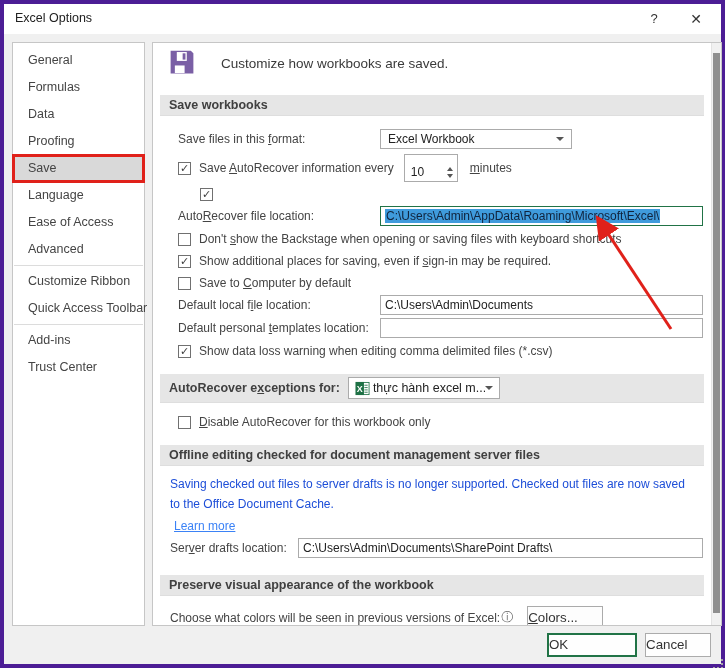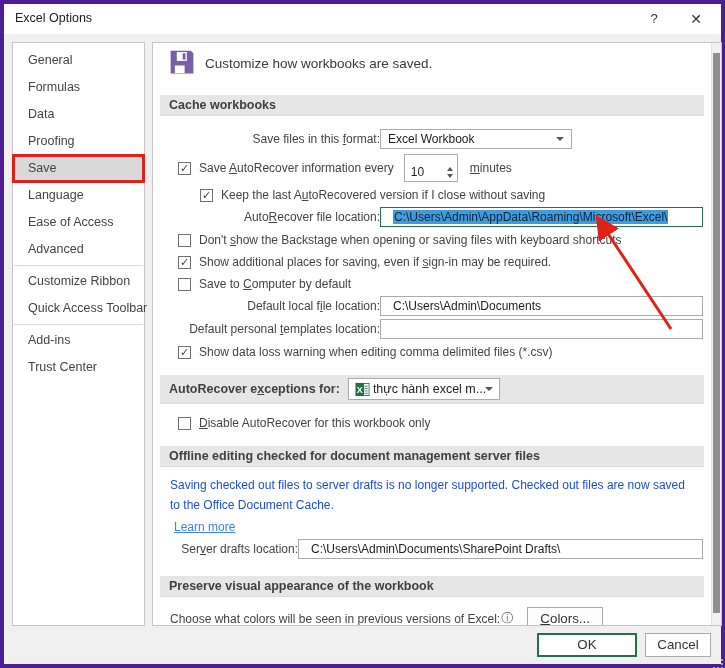--- a/index.html
+++ b/index.html
@@ -28,34 +28,34 @@
   .side-divider { height:1px; background:#dcdcdc; margin:2px 1px; }
 
   
   .content { position:absolute; left:148px; top:38px; width:570px; bottom:38px; background:#fff;
              border:1px solid #c6c6c6; }
   .content-inner { position:absolute; left:0; top:0; right:10px; bottom:0; overflow:hidden; }
   .vscroll { position:absolute; right:0; top:0; bottom:0; width:10px; background:#f1f1f1; border-left:1px solid #e3e3e3; }
   .vthumb { position:absolute; left:1px; right:1px; top:10px; bottom:12px; background:#8f8f8f; }
 
   
-  .hdr { display:flex; align-items:center; gap:10px; margin:7px 8px 0 16px; height:27px; }
+  .hdr { display:flex; align-items:center; gap:26px; margin:7px 8px 0 16px; height:27px; }
   .hdr-text { font-size:13.5px; color:#3a3a3a; }
 
   
   .secbar { margin:0 7px 0 7px; background:#e6e6e6; border-bottom:1px solid #dedede;
             font-weight:bold; font-size:12.5px; color:#404040; padding:3px 0 3px 9px; }
   .secbar.with-dd { display:flex; align-items:center; padding-top:3px; padding-bottom:3px; }
 
   
   .row { display:flex; align-items:center; margin-left:25px; margin-right:8px; }
   .row.wide-lbl .lbl { width:202px; flex:none; }
-  .lbl { color:#444;text-align:right; }
+  .lbl { color:#444; }
   .field { height:20px; border:1px solid #ababab; background:#fff; display:flex; align-items:center;
-           padding:0 12px; color:#222; overflow:hidden; white-space:nowrap; }
+           padding:0 4px; color:#222; overflow:hidden; white-space:nowrap; }
   .grow { flex:1; }
   .field.focused { border:1px solid #217346; }
   .sel-text { background:#3f9bdc; color:#10233c; padding:0 1px; }
 
   
   .dd { height:20px; border:1px solid #ababab; background:#fff; display:flex; align-items:center;
         padding:0 7px; color:#222; }
   .dd-arrow { margin-left:auto; width:0; height:0; border-left:4px solid transparent;
               border-right:4px solid transparent; border-top:4px solid #555; }
   .dd-excel { width:152px; height:22px; margin-left:8px; font-weight:normal; padding:0 6px; }
@@ -72,28 +72,28 @@
 
   
   .chk { width:13px; height:13px; flex:none; border:1px solid #707070; background:#fff;
          font-size:11px; line-height:11px; text-align:center; color:#3d3d3d; margin-right:8px; }
   .indent { margin-left:47px; }
 
   
   .para { margin:0 14px 0 17px; line-height:20px; color:#1d4ed8; }
   .link { margin-left:21px; color:#3b82f6; text-decoration:underline; display:inline-block; }
   .info { color:#666; font-size:12px; margin-left:1px; }
-  .btn { height:23px; background:#fdfdfd; border:1px solid #ababab; color:#333; text-align:center;
+  .btn { height:23px; background:#fdfdfd; border:1px solid #ababab; color:#333; text-align:left;
          line-height:21px; }
   .colors-btn { width:76px; margin-left:14px; }
 
   
   .footer { position:absolute; left:0; right:0; bottom:0; height:38px; display:flex;
             align-items:center; justify-content:flex-end; gap:8px; padding-right:10px; }
-  .btn-ok { width:100px; height:24px; background:#fefefe; border:2px solid #217346; line-height:20px; }
+  .btn-ok { width:90px; height:24px; background:#fefefe; border:2px solid #217346; line-height:20px; }
   .btn-cancel { width:66px; height:24px; background:#fefefe; border:1px solid #ababab; line-height:22px; }
 
   .overlay { position:absolute; inset:0; pointer-events:none; z-index:50; }
   u { text-decoration:underline; }
 </style>
 </head>
 <body>
 
 <div class="dialog">
 
@@ -132,21 +132,21 @@
           <svg width="26" height="26" viewBox="0 0 24 24">
             <path fill="#7a5fa5" d="M1.5 1.5h18.6l2.4 2.4v18.6H1.5z"></path>
             <rect x="7.2" y="2.8" width="9.2" height="8.2" fill="#fff"></rect>
             <rect x="12.6" y="4" width="2.6" height="5.8" fill="#7a5fa5"></rect>
             <rect x="5.4" y="15.2" width="9.0" height="7" fill="#fff"></rect>
           </svg>
         </span>
         <span class="hdr-text">Customize how workbooks are saved.</span>
       </div>
 
-      <div class="secbar" style="margin-top:18px">Cache workbooks</div>
+      <div class="secbar" style="margin-top:18px">Save workbooks</div>
 
       <div class="row wide-lbl" style="margin-top:13px">
         <span class="lbl">Save files in this <u>f</u>ormat:</span>
         <div class="dd" style="width:192px">
           <span>Excel Workbook</span>
           <span class="dd-arrow"></span>
         </div>
       </div>
 
       <div class="row" style="margin-top:5px">
@@ -157,21 +157,20 @@
           <span class="spin-arrows">
             <span class="tri-up"></span>
               <span class="tri-dn"></span>
           </span>
         </div>
         <span class="lbl" style="margin-left:12px"><u>m</u>inutes</span>
       </div>
 
       <div class="row indent" style="margin-top:6px">
         <span class="chk">✓</span>
-        <span class="lbl">Keep the last A<u>u</u>toRecovered version if I close without saving</span>
       </div>
 
       <div class="row wide-lbl" style="margin-top:5px">
         <span class="lbl">Auto<u>R</u>ecover file location:</span>
         <div class="field grow focused">
           <span class="sel-text">C:\Users\Admin\AppData\Roaming\Microsoft\Excel\</span>
         </div>
       </div>
 
       <div class="row" style="margin-top:6px">

